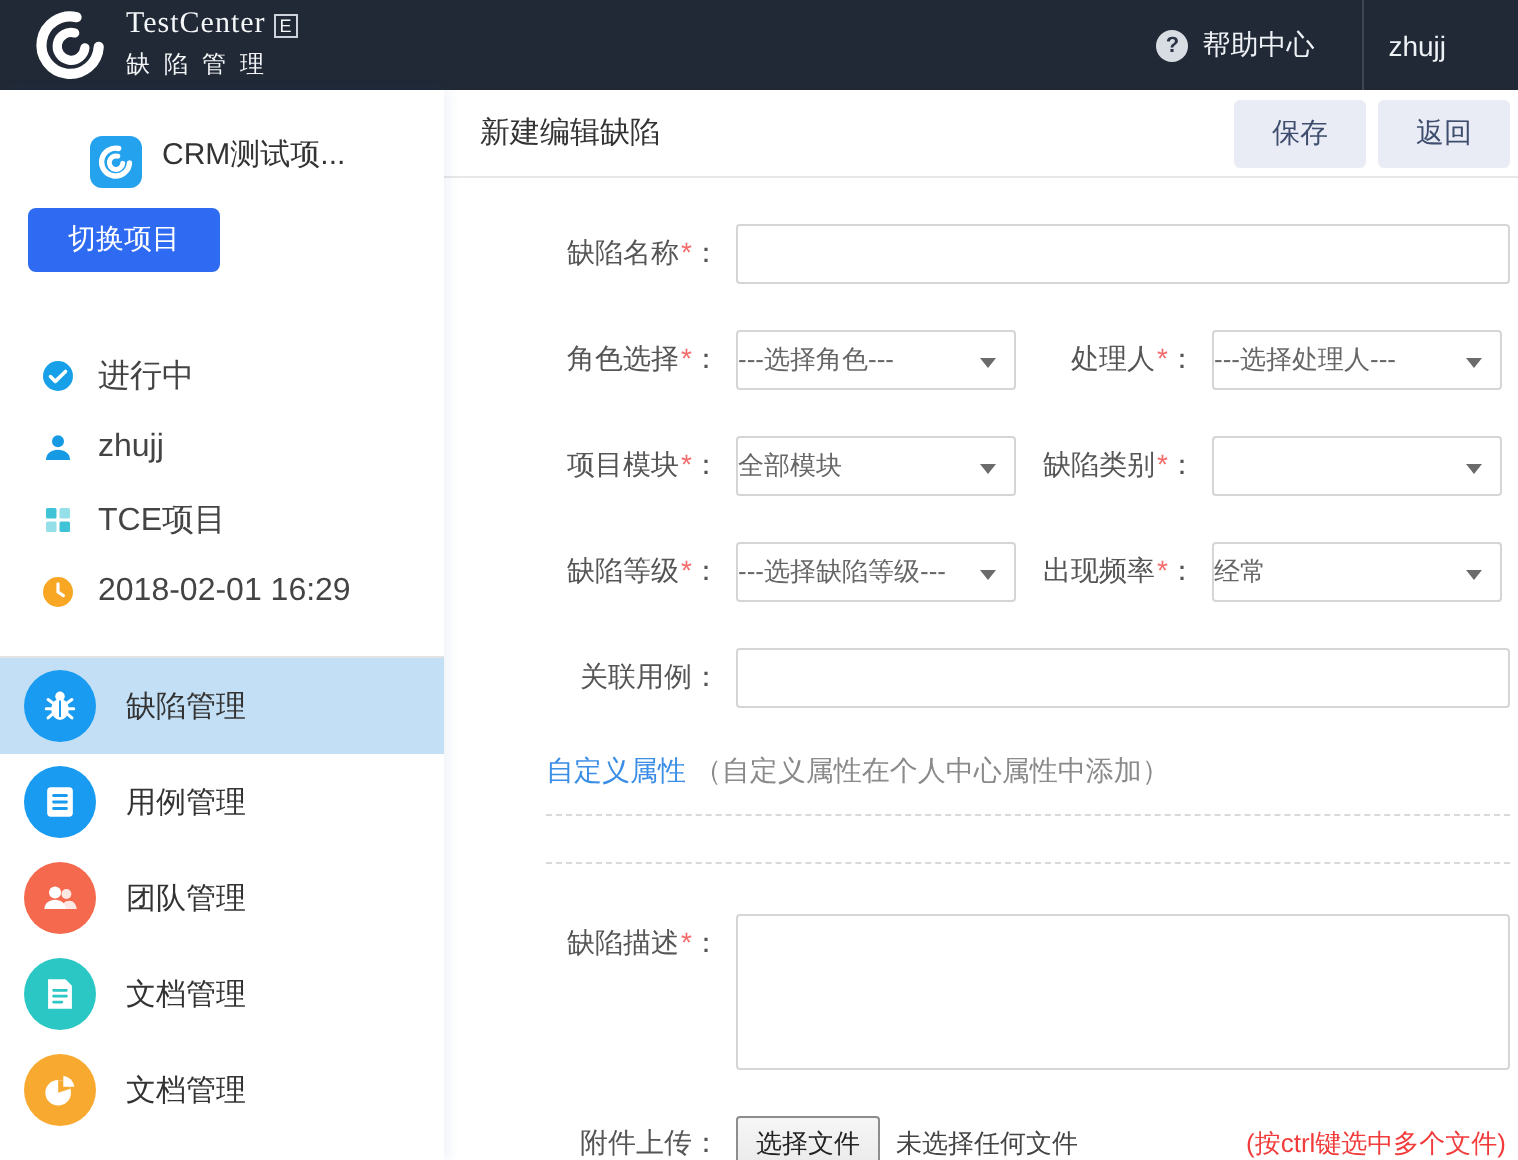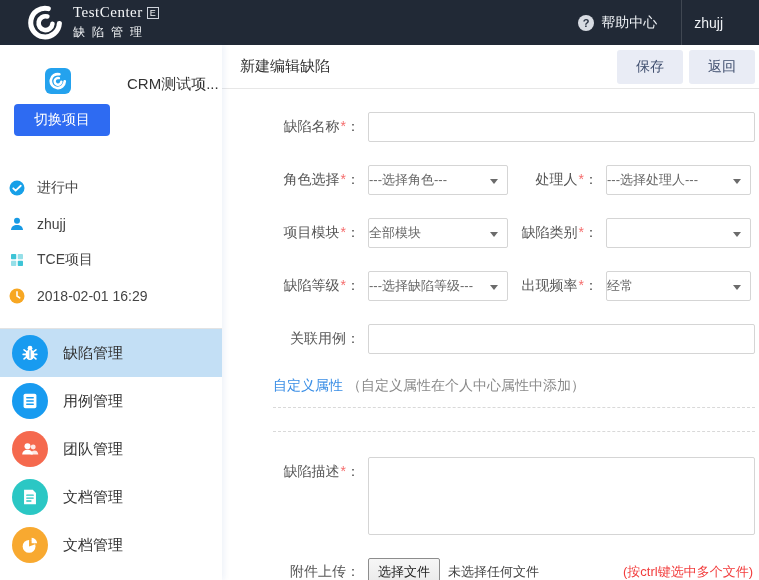--- a/index.html
+++ b/index.html
@@ -3,47 +3,47 @@
 <meta charset="utf-8">
 <style>
   * { margin:0; padding:0; box-sizing:border-box; }
   html,body { width:759px; height:580px; overflow:hidden;
     font-family:"Liberation Sans","DejaVu Sans",sans-serif; background:#fff; color:#333; }
   .app { position:relative; width:759px; height:580px; }
 
   
   .topbar { position:absolute; top:0; left:0; width:759px; height:45px;
     background:#212936; display:flex; align-items:center; }
-  .brand { display:flex; align-items:center; padding-left:27px; }
+  .brand { display:flex; align-items:center; padding-left:17px; }
   .brand-swirl { width:37px; height:37px; flex:0 0 auto; }
   .brand-text { margin-left:9px; color:#f4f6f8; }
   .brand-line1 { font-family:"Liberation Serif","DejaVu Serif",serif; font-size:15px;
     display:flex; align-items:center; letter-spacing:.5px; }
   .brand-edition { display:inline-block; border:1px solid #cfd4dc; font-size:9px; line-height:10px;
     padding:0 2px; margin-left:4px; font-family:"Liberation Sans",sans-serif; }
   .brand-line2 { font-size:12px; letter-spacing:7px; margin-top:3px; }
   .topbar-right { margin-left:auto; display:flex; align-items:center; height:100%; }
   .help-center { display:flex; align-items:center; color:#eef1f5; font-size:14px; cursor:pointer; padding-right:24px; }
   .help-icon { width:16px; height:16px; border-radius:50%; background:#d8dce3; color:#2a3342;
     font-size:11px; font-weight:bold; display:flex; align-items:center; justify-content:center; margin-right:7px; }
   .topbar-divider { width:1px; height:45px; background:rgba(255,255,255,.14); }
   .topbar-user { color:#eef1f5; font-size:14px; padding:0 36px 0 12px; cursor:pointer; }
 
   
   .sidebar { position:absolute; top:45px; left:0; width:222px; height:535px; background:#fff;
     box-shadow:2px 0 6px rgba(30,80,160,.08); z-index:2; }
-  .project-row { display:flex; align-items:flex-end; margin:23px 0 0 45px;gap:46px; }
+  .project-row { display:flex; align-items:flex-start; margin:23px 0 0 45px; }
   .project-icon { width:26px; height:26px; border-radius:6px; background:#24a2ee;
     display:flex; align-items:center; justify-content:center; }
   .project-icon svg { width:18px; height:18px; }
   .project-name { margin-left:10px; font-size:15px; color:#333; }
   .switch-btn { display:inline-block; margin:10px 0 0 14px; background:#2e6bf2; color:#fff;
     font-size:14px; border:none; border-radius:4px; padding:7px 20px; cursor:pointer; }
   .info-list { margin-top:34px; }
-  .info-item { display:flex; align-items:center; height:36px; padding-left:8px; font-size:14px; color:#444; }
+  .info-item { display:flex; align-items:center; height:36px; padding-left:20px; font-size:16px; color:#444; }
   .info-icon { width:18px; height:18px; margin-right:11px; display:flex; }
   .info-icon svg { width:18px; height:18px; }
   .menu-divider { border-top:1px solid #e3e3e3; margin-top:14px; }
   .menu-item { display:flex; align-items:center; height:48px; padding-left:12px; cursor:pointer; }
   .menu-item.active { background:#c3dff5; }
   .menu-circle { width:36px; height:36px; border-radius:50%; display:flex; align-items:center; justify-content:center; }
   .menu-circle svg { width:22px; height:22px; }
   .menu-label { margin-left:15px; font-size:15px; color:#333; }
 
   

